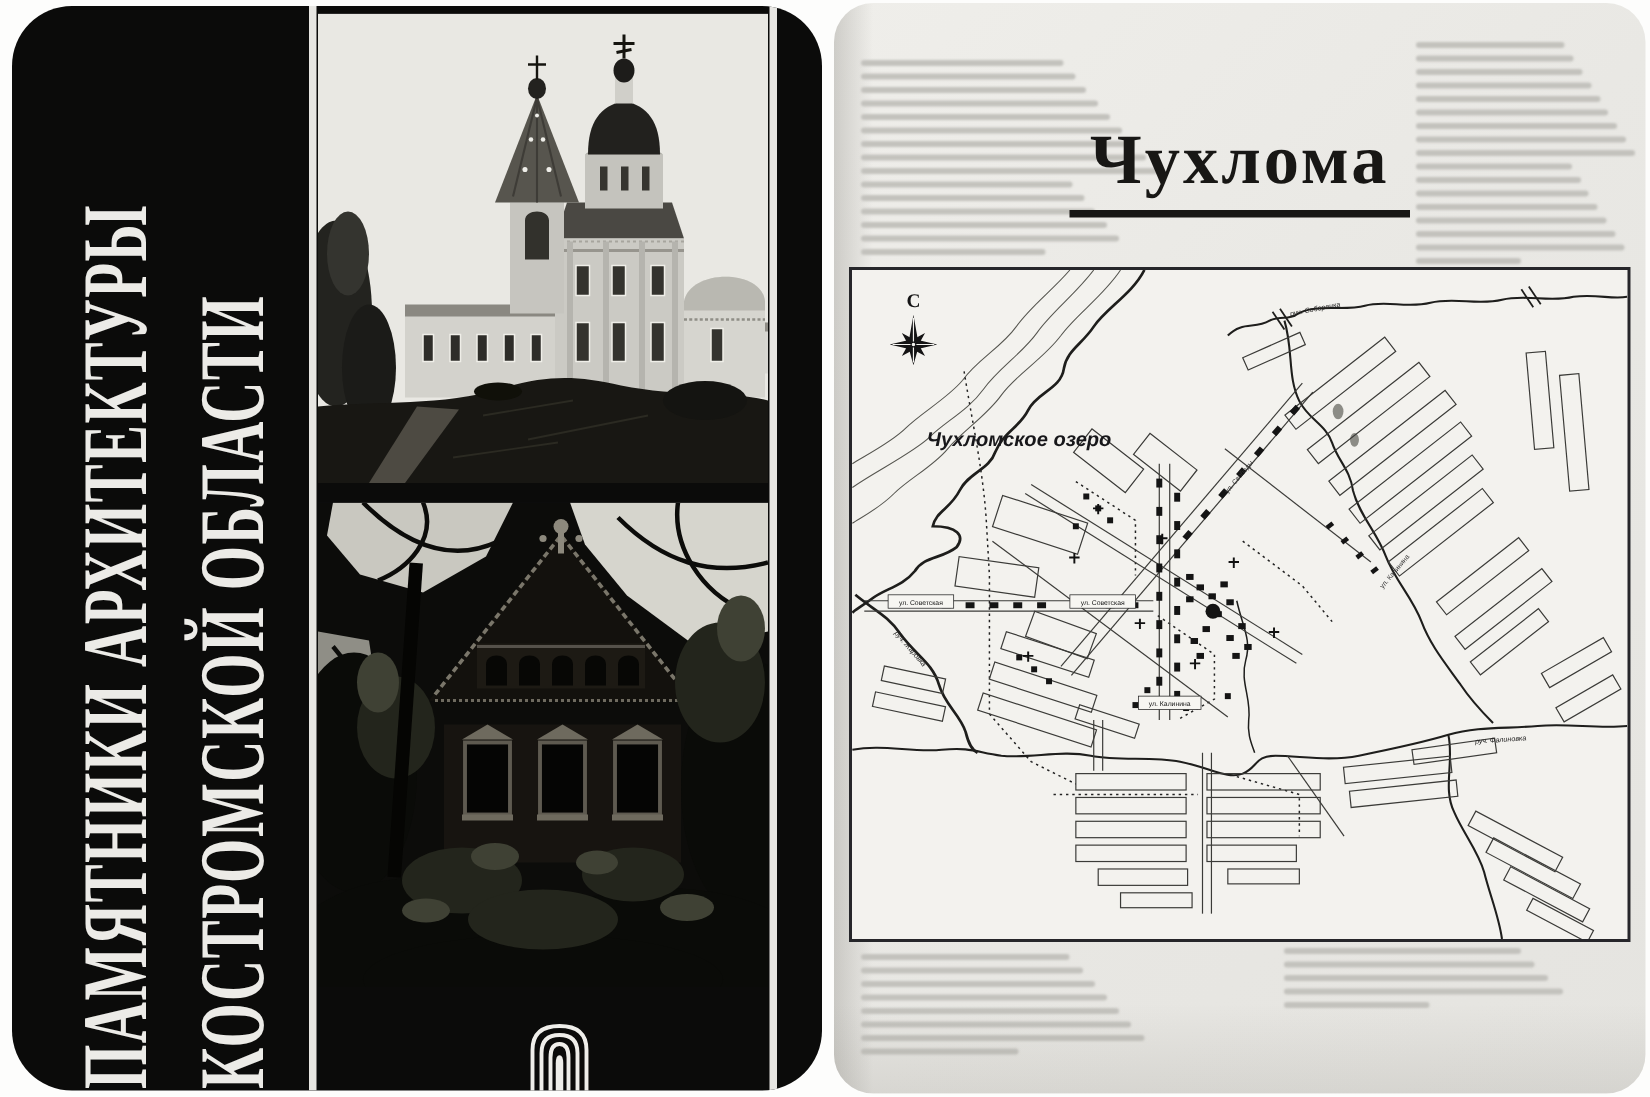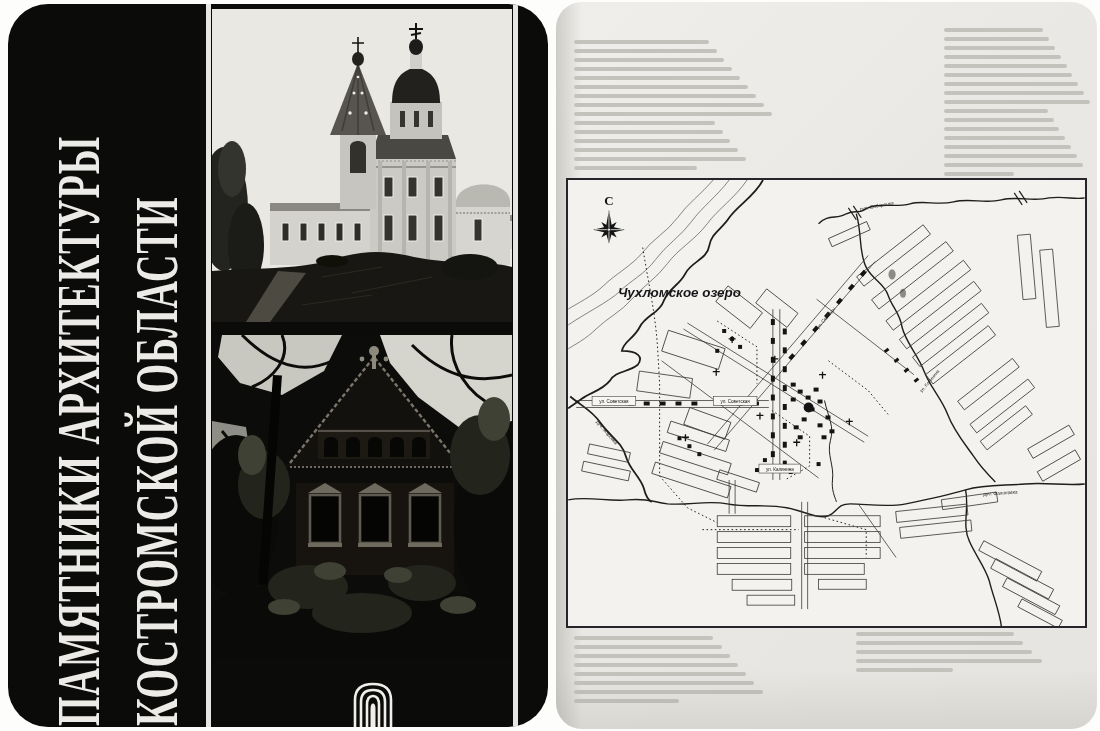--- a/index.html
+++ b/index.html
@@ -285,20 +285,23 @@
         <div class="gl" style="width: 51%;"></div>
       </div>
     <div class="ghost" id="ghostE" style="left:300px; top:630px; width:232px;">
         <div class="gl" style="width: 68%;"></div>
         <div class="gl" style="width: 72%;"></div>
         <div class="gl" style="width: 76%;"></div>
         <div class="gl" style="width: 80%;"></div>
         <div class="gl" style="width: 42%;"></div>
       </div>
 
+    <div class="title-wrap">
+      <h1 class="page-title">Чухлома</h1>
+    </div>
 
     <div class="map-box">
       <svg width="517" height="446" viewBox="0 0 520 449">
 
         <g stroke="#55554f" stroke-width=".7" fill="none">
           <path d="M180,0 C168,18 150,30 140,44 C128,60 110,70 100,84 C90,98 74,108 64,120 C54,132 38,140 28,150 C18,160 6,166 0,170"></path>
           <path d="M162,0 C150,16 134,28 124,42 C114,56 98,66 88,80 C78,94 62,102 52,112 C42,122 14,136 0,146"></path>
           <path d="M146,0 C134,14 120,24 110,38 C100,52 84,60 74,74 C64,86 46,96 36,106 C26,116 6,126 0,130"></path>
         </g>
 

